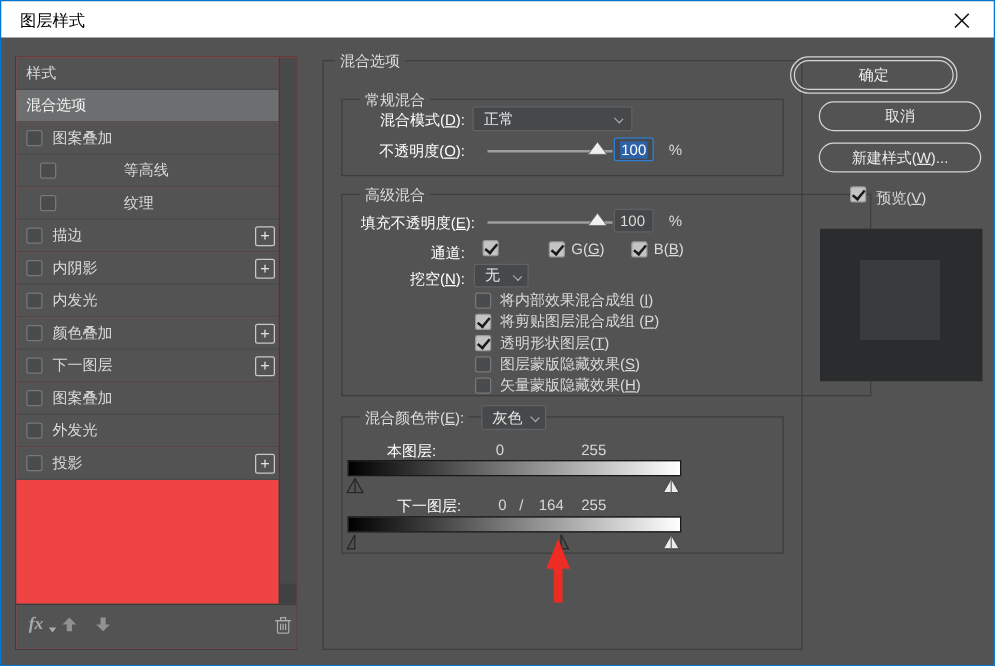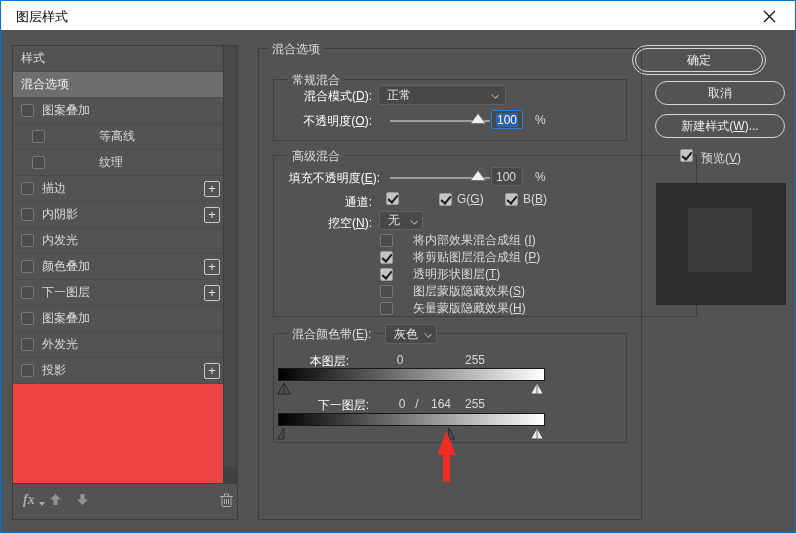--- a/index.html
+++ b/index.html
@@ -42,21 +42,21 @@
   
   .dropdown{position:absolute;background:#46484a;border:1px solid #606264;border-radius:2px;display:flex;align-items:center;padding:2px 8px;color:#e5e5e5;}
   .dropdown .chev{position:absolute;right:7px;top:6px;width:6px;height:6px;border-right:1px solid #b5b5b5;border-bottom:1px solid #b5b5b5;transform:rotate(45deg) scaleY(.8);}
   .valbox{position:absolute;background:#46484a;border:1px solid #606264;border-radius:2px;display:flex;align-items:center;padding:0 4px;color:#dcdcdc;}
   .valbox.focus{border-color:#2e7fd6;}
   .valbox.focus .selhl{background:#2e62a8;color:#fff;padding:0 1px;}
   .valbox.focus::after{content:"";width:1px;height:12px;background:#e8e8e8;margin-left:0px;}
   .rlabel{position:absolute;text-align:right;white-space:nowrap;color:#ffffff;}
   .track{position:absolute;height:2px;background:#9c9ea0;}
   .unit{position:absolute;color:#d9d9d9;}
-  .opt-row{display:flex;align-items:center;gap:20px;height:17px;}
+  .opt-row{display:flex;align-items:center;gap:7px;height:17px;}
   .chan-item{position:absolute;display:flex;align-items:center;gap:5px;top:0;}
   
   .gbar{position:absolute;height:13px;width:267px;background:linear-gradient(to right,#000,#fff);border:1px solid #191919;}
   .num{position:absolute;text-align:center;color:#d9d9d9;}
   
   .btn{position:absolute;border:1px solid #d6d6d6;border-radius:12px;background:transparent;color:#eaeaea;font-size:12px;display:flex;align-items:center;justify-content:center;white-space:nowrap;}
   .ok-outer{position:absolute;border:1px solid #d6d6d6;border-radius:15px;padding:2px;background:transparent;}
   .ok-inner{border:1px solid #d6d6d6;border-radius:12px;width:100%;height:100%;display:flex;align-items:center;justify-content:center;color:#eaeaea;}
   .preview-sq{position:absolute;background:#2b2c2e;}
   .preview-sq .inner{position:absolute;left:32px;top:25px;width:64px;height:64px;background:#3a3b3d;}

